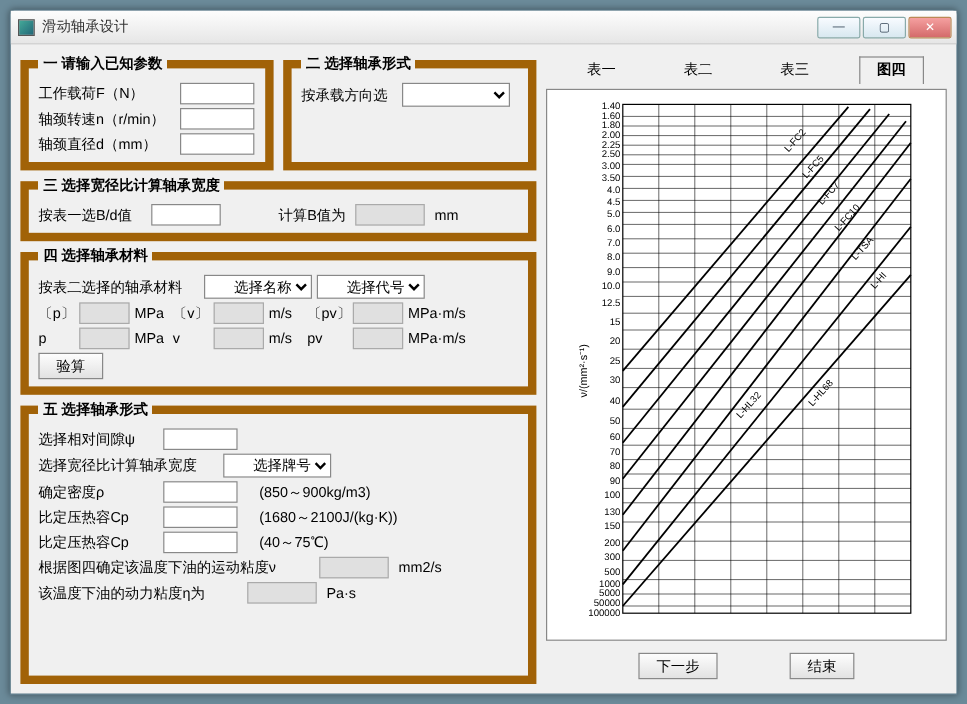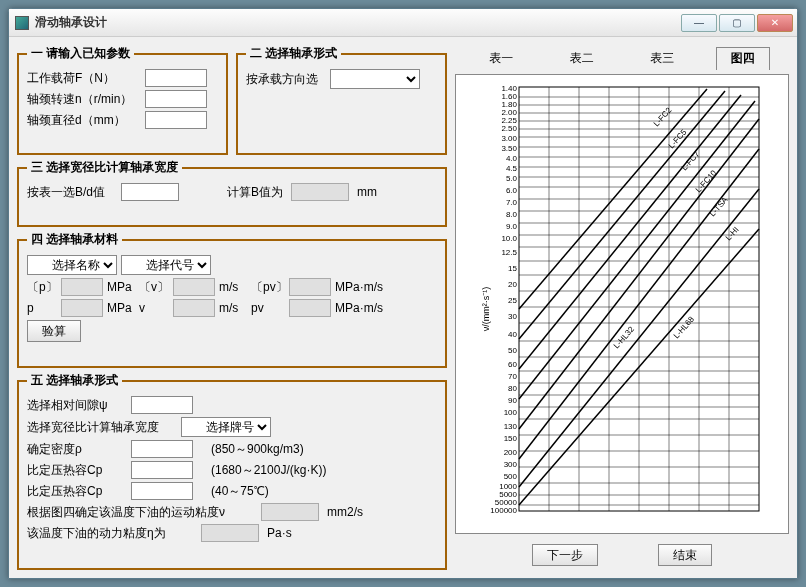--- a/index.html
+++ b/index.html
@@ -27,21 +27,21 @@
     display: flex;
     align-items: center;
     padding: 0 4px 0 6px;
   }
   .titlebar .icon {
     width: 14px; height: 14px;
     background: linear-gradient(135deg,#4a9,#267);
     border: 1px solid #555;
     margin-right: 6px;
   }
-  .titlebar .title { flex: 1; color: #333; font-weight: bold; }
+  .titlebar .title { flex: 1; color: #333; }
   .winbtn {
     width: 36px; height: 18px;
     margin-left: 2px;
     border: 1px solid #8aa;
     border-radius: 2px;
     background: linear-gradient(#f8fbff,#d8e8f0);
     display: flex; align-items: center; justify-content: center;
     font-size: 10px; color: #345;
   }
   .winbtn.close { background: linear-gradient(#f5a0a0,#d46a6a); border-color:#b85; color:#fff;}
@@ -56,23 +56,23 @@
     display: flex;
     flex-direction: column;
     gap: 4px;
   }
   .right {
     flex: 1;
     display: flex;
     flex-direction: column;
   }
   fieldset {
-    border: 2px solid #a16207;
+    border: 7px solid #a16207;
     margin: 0;
-    padding: 4px 8px 21px 8px;
+    padding: 4px 8px 3px 8px;
     background: #f0f0f0;
   }
   legend {
     padding: 0 4px;
     font-weight: bold;
   }
   .row {
     display: flex;
     align-items: center;
     margin: 3px 0;
@@ -197,20 +197,21 @@
           <span style="width:40px"></span>
           <span class="lbl">计算B值为</span>
           <span class="ro" style="width:58px;margin:0 4px"></span>
           <span class="lbl">mm</span>
         </div>
       </fieldset>
 
       <fieldset>
         <legend>四 选择轴承材料</legend>
         <div class="row">
+          <span class="lbl" style="width:134px">按表二选择的轴承材料</span>
           <select style="width:90px">
             <option>选择名称</option>
           </select>
           <select style="width:90px">
             <option>选择代号</option>
           </select>
         </div>
         <div class="row">
           <span class="lbl" style="width:30px">〔p〕</span>
           <span class="ro" style="width:42px"></span>

